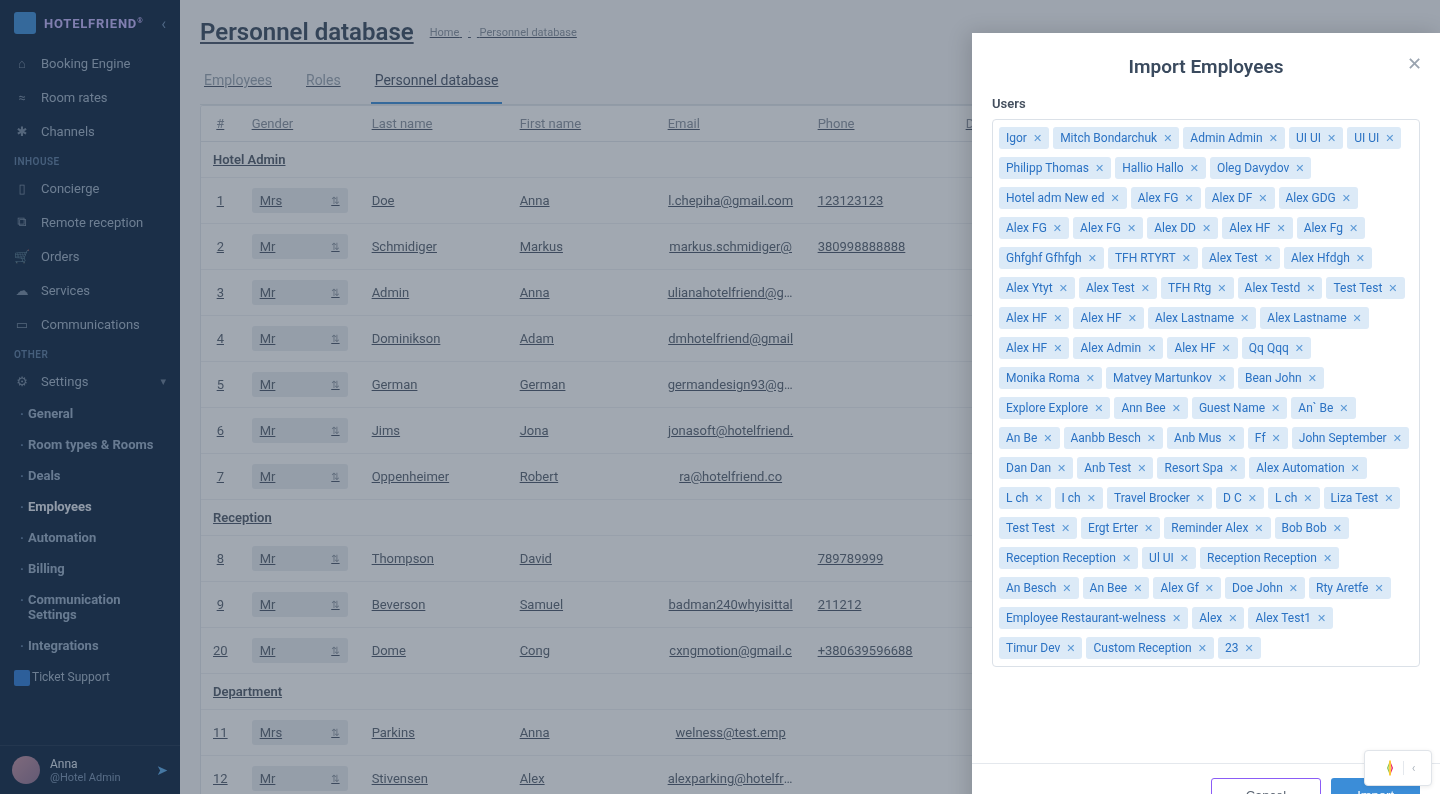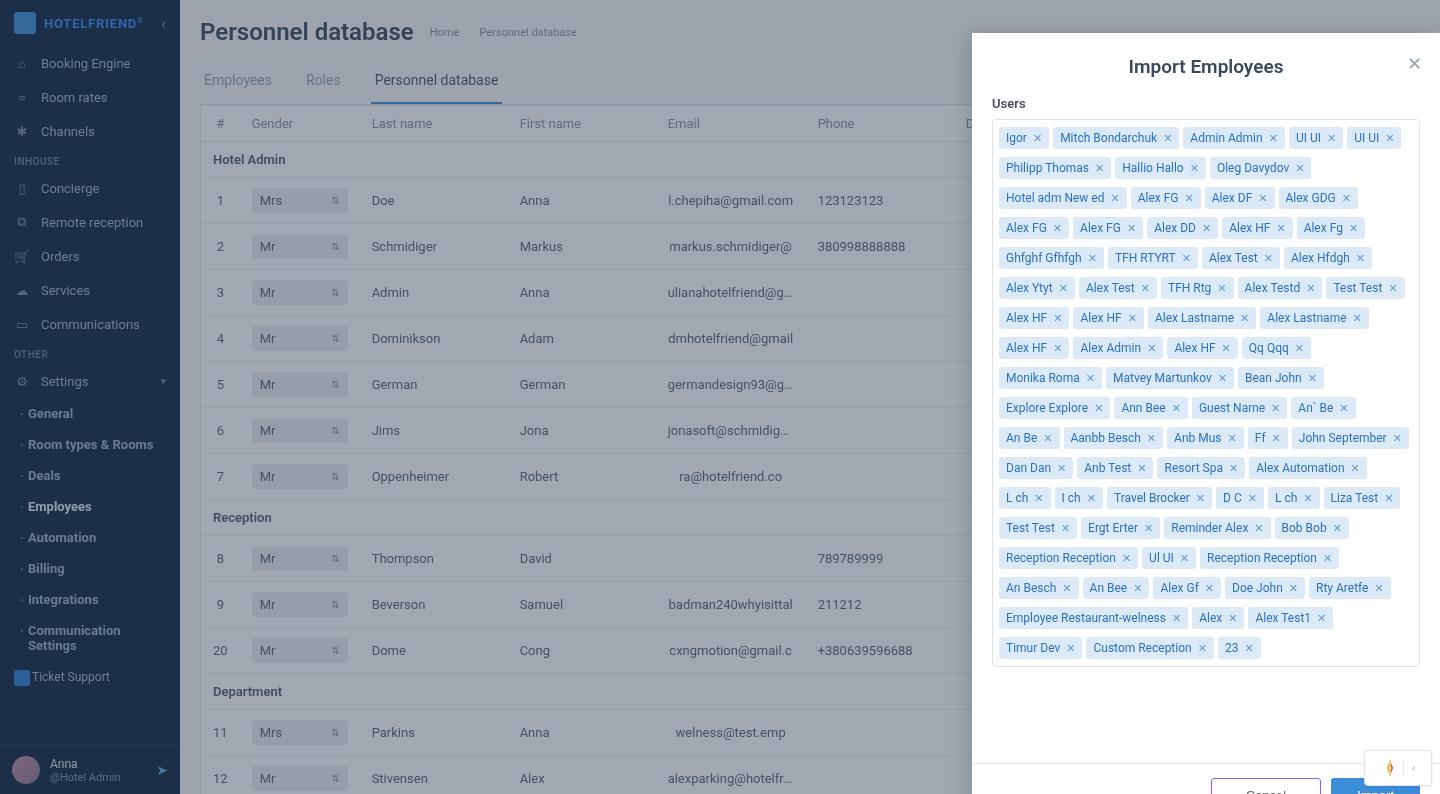--- a/index.html
+++ b/index.html
@@ -2,21 +2,21 @@
 <html><head>
 <meta charset="utf-8">
 <style>
 * { box-sizing: border-box; margin: 0; padding: 0; }
 body { font-family: -apple-system, BlinkMacSystemFont, "Segoe UI", Roboto, Arial, sans-serif; font-size: 13px; color: #4a5568; background: #f5f7fa; overflow: hidden; width: 1440px; height: 794px; position: relative; }
 
 
 .sidebar { position: absolute; left: 0; top: 0; width: 180px; height: 794px; background: #0c2340; color: #a0b3c7; display: flex; flex-direction: column; }
 .sidebar-header { display: flex; align-items: center; padding: 12px 14px; gap: 8px; }
 .logo-icon { width: 22px; height: 22px; background: #3b8dd8; border-radius: 3px; position: relative; }
-.logo-text { font-size: 13px; font-weight: 700; color: #3b82f6; letter-spacing: 0.8px; }
+.logo-text { font-size: 13px; font-weight: 700; color: #c4b5fd; letter-spacing: 0.8px; }
 .logo-text sup { font-size: 7px; }
 .collapse-chevron { margin-left: auto; color: #6b8bb0; font-size: 16px; }
 .nav-section-title { font-size: 10px; font-weight: 600; color: #5a7a9e; letter-spacing: 0.5px; padding: 8px 14px 4px; }
 .nav-item { display: flex; align-items: center; padding: 9px 14px; gap: 11px; font-size: 13px; cursor: pointer; }
 .nav-item.has-children { justify-content: space-between; }
 .nav-item .left { display: flex; align-items: center; gap: 11px; }
 .nav-icon { width: 16px; height: 16px; display: inline-flex; align-items: center; justify-content: center; opacity: 0.7; }
 .nav-label { flex: 1; }
 .chev-down { font-size: 11px; opacity: 0.6; }
 .sub-nav-item { padding: 8px 14px 8px 28px; font-size: 13px; color: #98aec6; cursor: pointer; position: relative; font-weight: bold; }
@@ -25,21 +25,21 @@
 .ticket-support-item { display: flex; gap: 2px; padding: 9px 14px; font-size: 12px; }
 .ticket-icon { width: 16px; height: 16px; background: #2d7ad6; border-radius: 2px; }
 .sidebar-bottom { margin-top: auto; padding: 10px 12px; display: flex; align-items: center; gap: 10px; border-top: 1px solid rgba(255,255,255,0.07); }
 .avatar { width: 28px; height: 28px; border-radius: 50%; background: linear-gradient(135deg, #c08fa0, #8f7090); }
 .user-meta { display: flex; flex-direction: column; }
 .user-name { font-size: 12px; color: #d9e3ee; }
 .user-role { font-size: 11px; color: #7993b2; }
 .send-ic { margin-left: auto; color: #59a8e6; font-size: 14px; }
 
 
-.main { position: absolute; left: 180px; top: 0; right: 0; height: 794px; background: #f7f8fa; padding: 18px 20px 0; overflow: hidden; }
+.main { position: absolute; left: 180px; top: 0; right: 0; height: 794px; background: #f7f8fa; padding: 18px 20px 0; overflow: hidden; text-decoration: underline; }
 .page-head { display: flex; align-items: center; gap: 16px; margin-bottom: 16px; }
 .page-title { font-size: 24px; font-weight: 600; color: #3a4a5e; }
 .breadcrumb { font-size: 11px; color: #89929e; }
 .breadcrumb .crumb { color: #89929e; }
 .breadcrumb .sep { margin: 0 6px; color: #b9c0c8; }
 .tabs { display: flex; gap: 26px; border-bottom: 1px solid #e1e5ea; margin-bottom: 0; }
 .tab { padding: 10px 4px 14px; font-size: 14px; color: #9aa4b0; cursor: pointer; border-bottom: 2px solid transparent; }
 .tab.active { color: #4a5568; border-bottom-color: #3b8dd8; }
 
 .table-wrap { background: #fff; border: 1px solid #e4e8ed; border-radius: 3px; overflow: hidden; }
@@ -134,22 +134,22 @@
     </span>
     <span class="chev-down">▾</span>
   </div>
   <div id="nav-settings-children">
       <div class="sub-nav-item">General</div>
       <div class="sub-nav-item">Room types &amp; Rooms</div>
       <div class="sub-nav-item">Deals</div>
       <div class="sub-nav-item active">Employees</div>
       <div class="sub-nav-item">Automation</div>
       <div class="sub-nav-item">Billing</div>
+      <div class="sub-nav-item">Communication Settings</div>
       <div class="sub-nav-item">Integrations</div>
-      <div class="sub-nav-item">Communication Settings</div>
     </div>
 
   <div class="ticket-support-item">
     <span class="ticket-icon"></span>
     <span>Ticket Support</span>
   </div>
 
   <div class="sidebar-bottom">
     <span class="avatar"></span>
     <div class="user-meta">
@@ -266,21 +266,21 @@
           <tr>
             <td class="col-num">6</td>
             <td class="col-gender">
               <div class="gender-select">
                 <span>Mr</span>
                 <span class="dd">⇅</span>
               </div>
             </td>
             <td class="col-ln">Jims</td>
             <td class="col-fn">Jona</td>
-            <td class="col-em">jonasoft@schmidiger.</td>
+            <td class="col-em">jonasoft@hotelfriend.</td>
             <td class="col-ph"></td>
             <td class="col-dep">-</td>
           </tr>
           <tr>
             <td class="col-num">7</td>
             <td class="col-gender">
               <div class="gender-select">
                 <span>Mr</span>
                 <span class="dd">⇅</span>
               </div>

